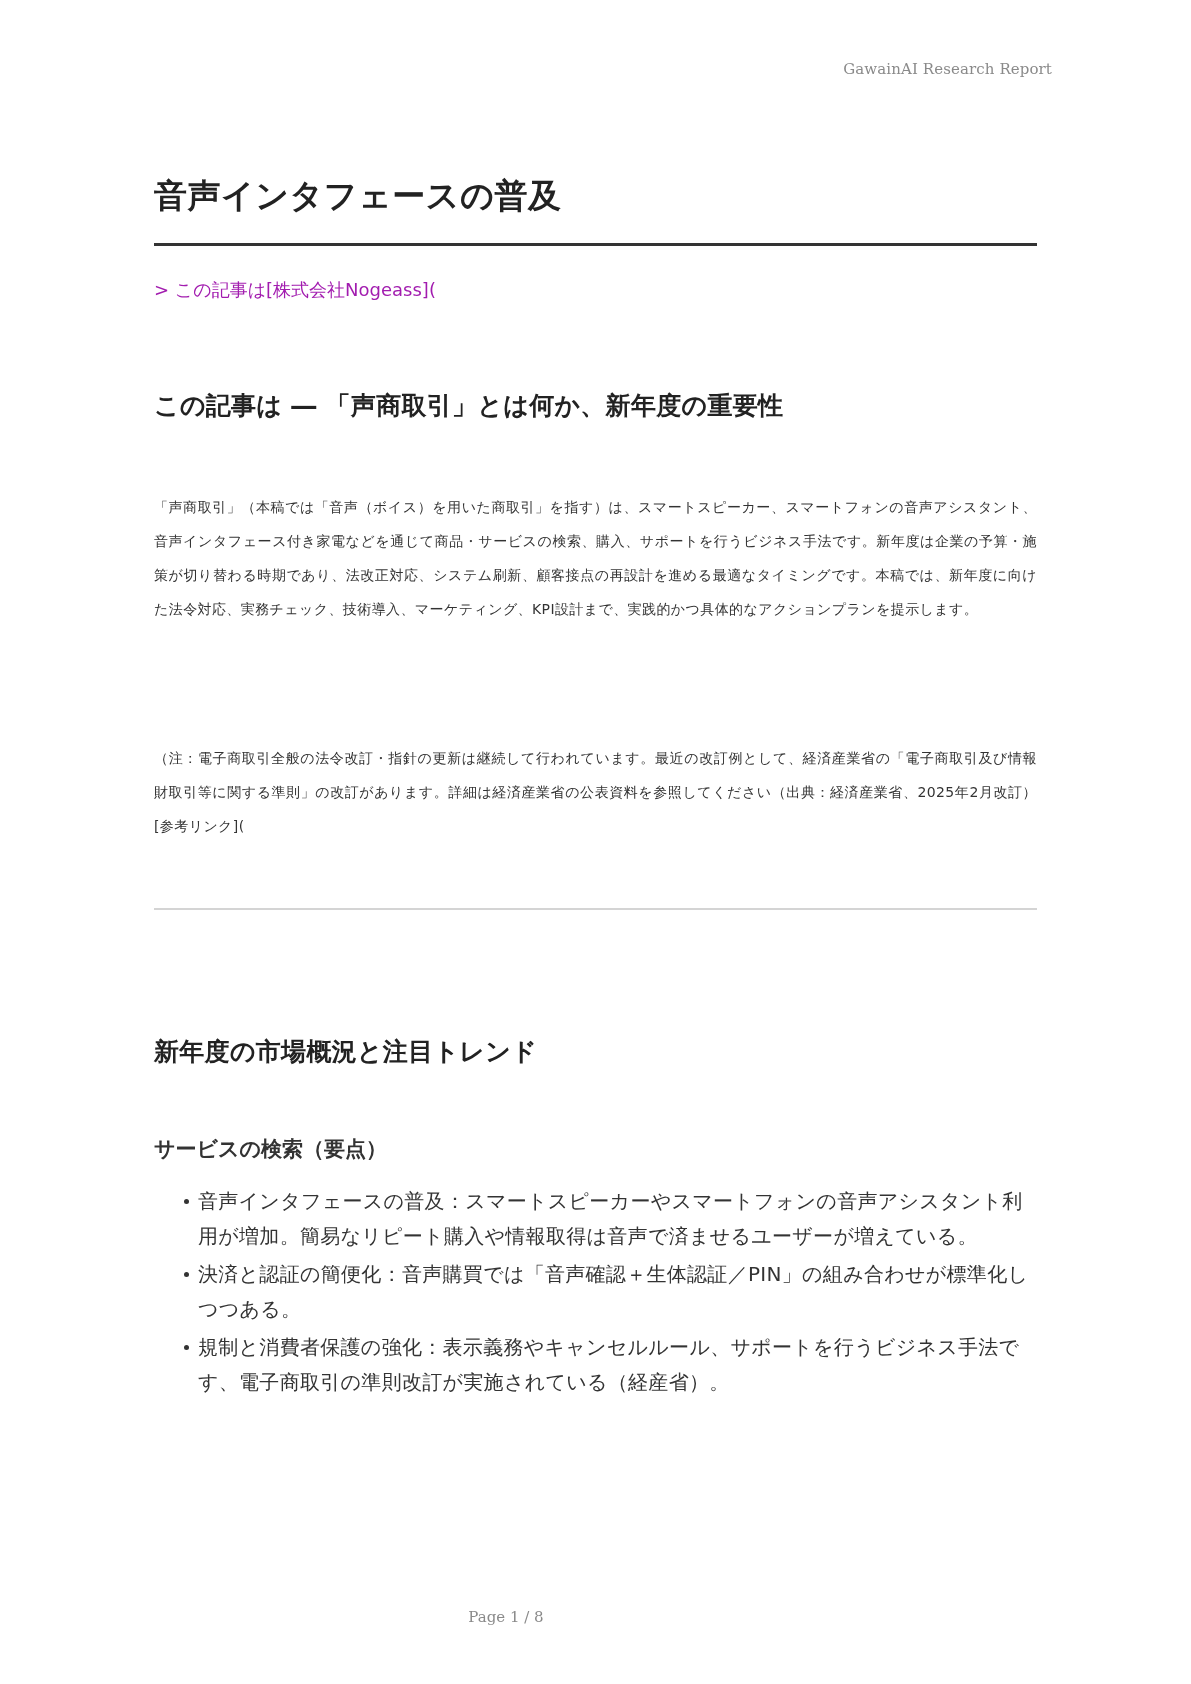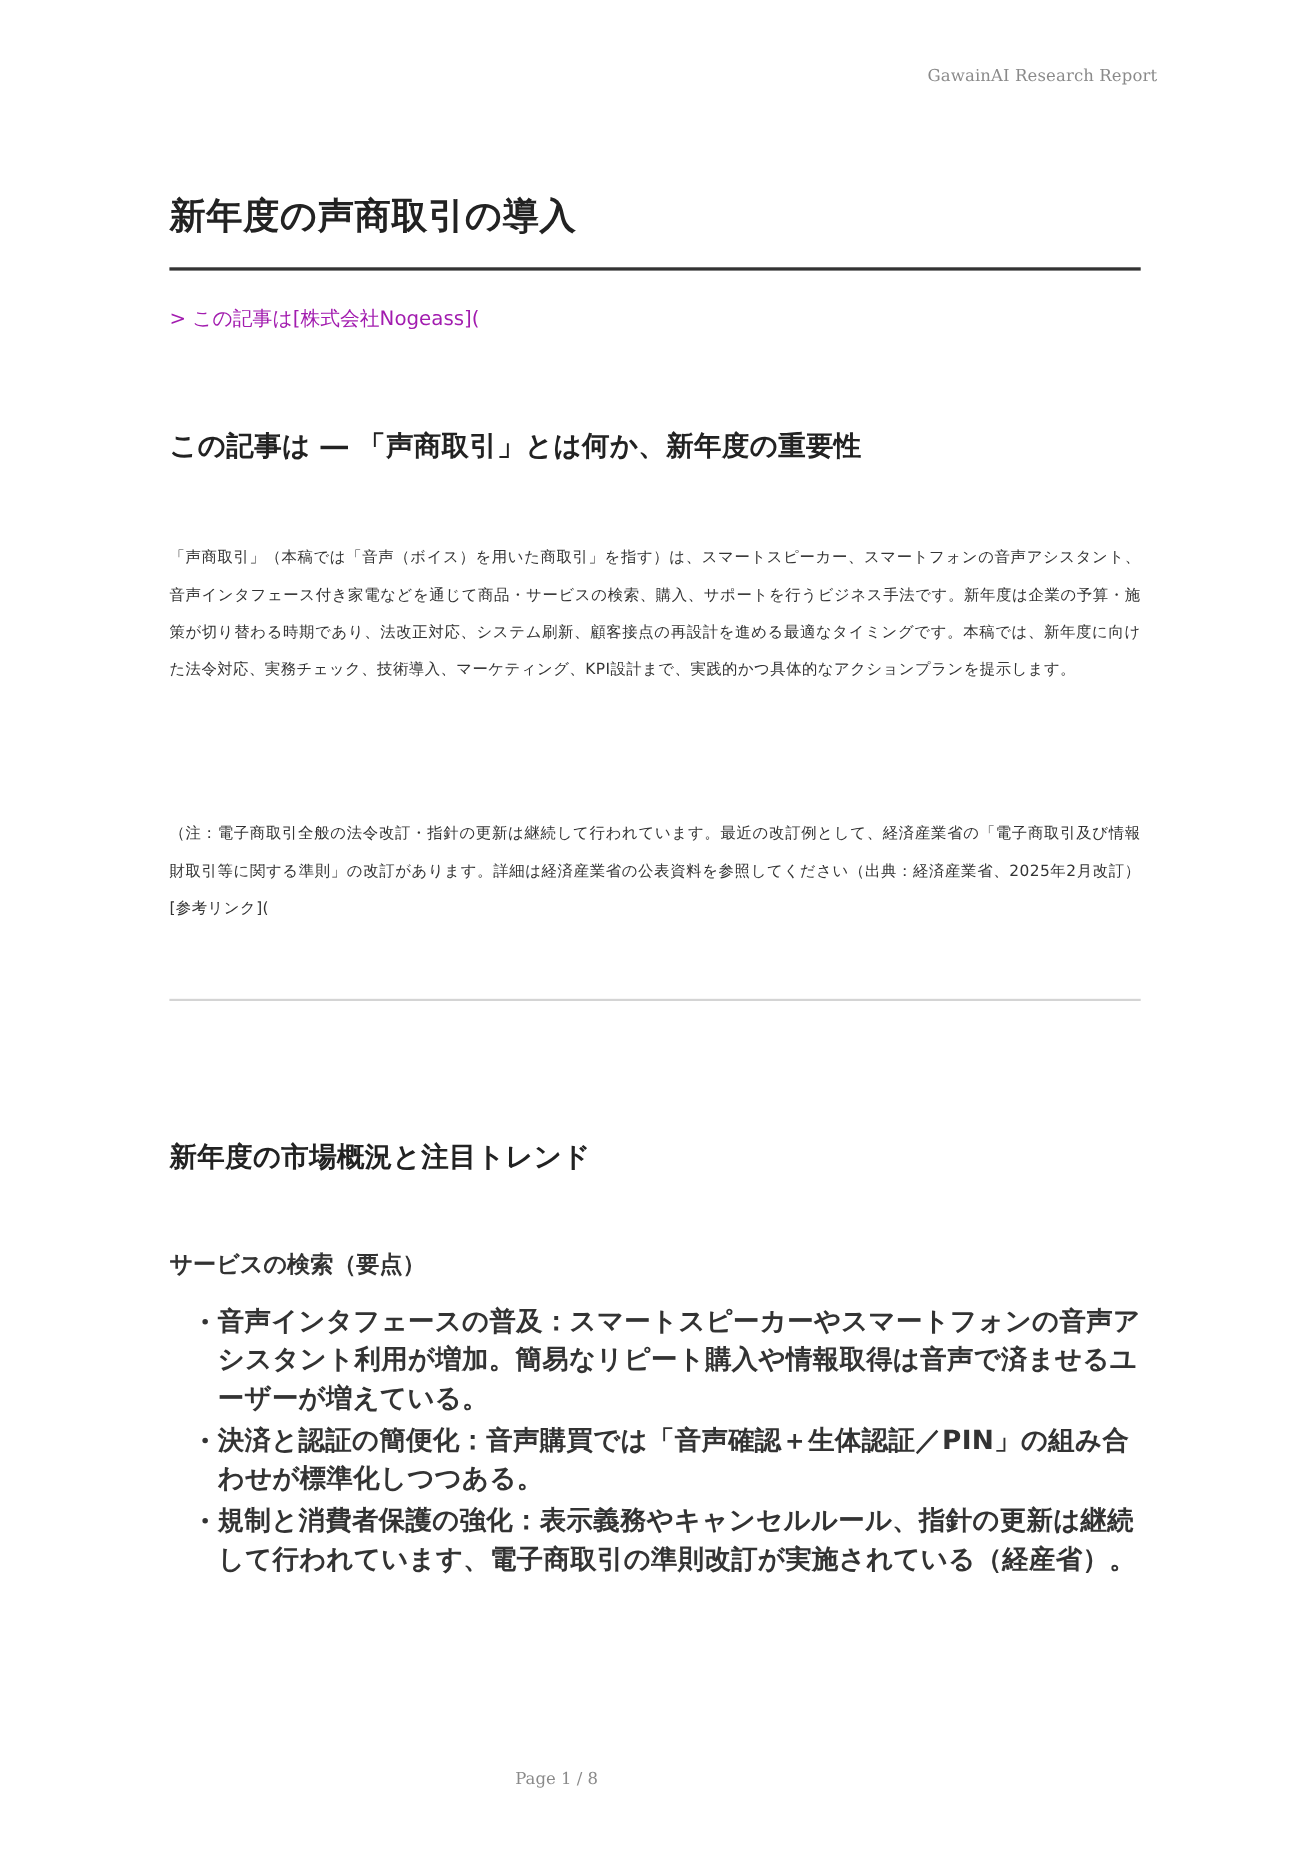--- a/index.html
+++ b/index.html
@@ -115,44 +115,43 @@
       left: 32px;
       top: 1184px;
       width: 851px;
       margin: 0;
       padding: 0;
       list-style: none;
     }
     .bullet-item {
       position: relative;
       padding-left: 12px;
-      font-size: 24px;
+      font-size: 20px;
       line-height: 35px;
       color: #333333;
       margin-bottom: 3px;
       letter-spacing: 0.3px;
-      font-weight: bold;
     }
     .bullet-dot {
       position: absolute;
       left: -2px;
       top: 15px;
       width: 5px;
       height: 5px;
       border-radius: 50%;
       background: #333333;
     }
   </style>
 </head>
 <body>
 
 <div class="running-header">GawainAI Research Report</div>
 
 <div class="content">
-  <h1 class="doc-title">新年度の声商取引の導入</h1>
+  <h1 class="doc-title">音声インタフェースの普及</h1>
   <div class="title-rule"></div>
 
   <div class="quote-line">&gt; この記事は[株式会社Nogeass](</div>
 
   <h2 class="h2 h2-intro">この記事は ― 「声商取引」とは何か、新年度の重要性</h2>
 
   <p class="para para-1">「声商取引」（本稿では「音声（ボイス）を用いた商取引」を指す）は、スマートスピーカー、スマートフォンの音声アシスタント、音声インタフェース付き家電などを通じて商品・サービスの検索、購入、サポートを行うビジネス手法です。新年度は企業の予算・施策が切り替わる時期であり、法改正対応、システム刷新、顧客接点の再設計を進める最適なタイミングです。本稿では、新年度に向けた法令対応、実務チェック、技術導入、マーケティング、KPI設計まで、実践的かつ具体的なアクションプランを提示します。</p>
   <p class="para para-2">（注：電子商取引全般の法令改訂・指針の更新は継続して行われています。最近の改訂例として、経済産業省の「電子商取引及び情報財取引等に関する準則」の改訂があります。詳細は経済産業省の公表資料を参照してください（出典：経済産業省、2025年2月改訂）[参考リンク](</p>
 
   <div class="hr"></div>
@@ -165,18 +164,18 @@
     <li class="bullet-item">
       <span class="bullet-dot"></span>
       <span>音声インタフェースの普及：スマートスピーカーやスマートフォンの音声アシスタント利用が増加。簡易なリピート購入や情報取得は音声で済ませるユーザーが増えている。</span>
     </li>
     <li class="bullet-item">
       <span class="bullet-dot"></span>
       <span>決済と認証の簡便化：音声購買では「音声確認＋生体認証／PIN」の組み合わせが標準化しつつある。</span>
     </li>
     <li class="bullet-item">
       <span class="bullet-dot"></span>
-      <span>規制と消費者保護の強化：表示義務やキャンセルルール、指針の更新は継続して行われています、電子商取引の準則改訂が実施されている（経産省）。</span>
+      <span>規制と消費者保護の強化：表示義務やキャンセルルール、サポートを行うビジネス手法です、電子商取引の準則改訂が実施されている（経産省）。</span>
     </li>
   </ul>
 </div>
 
 <div class="page-footer">Page 1 / 8</div>
 
 </body></html>

